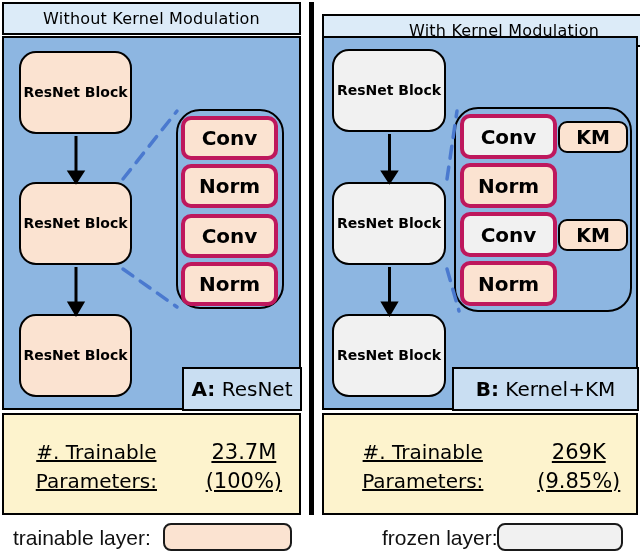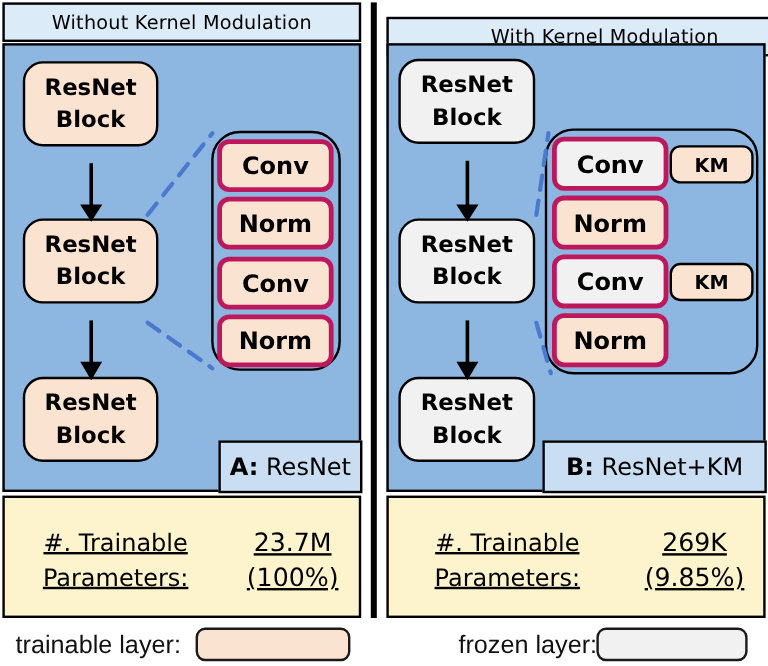--- a/index.html
+++ b/index.html
@@ -24,40 +24,40 @@
   .note{
     position:absolute;top:413px;height:102px;border:2.5px solid #000;
     background:var(--note-yellow,#fdf3cd);
     display:flex;flex-direction:row;align-items:center;
     padding-top:6px;font-size:20px;line-height:29px;text-align:center;z-index:1;text-decoration:underline;
   }
   .divider{position:absolute;left:309px;top:2px;width:5px;height:513px;background:#000;z-index:2;}
 
   
   .resblock{
-    position:absolute;width:113px;height:71px;border:2.5px solid #000;border-radius:17px;
+    position:absolute;width:113px;height:83px;border:2.5px solid #000;border-radius:17px;
     display:flex;align-items:center;justify-content:center;text-align:center;
-    font-weight:bold;font-size:19px;line-height:27px;z-index:4;
+    font-weight:bold;font-size:14px;line-height:27px;z-index:4;
   }
   .trainable{background:var(--trainable-fill,#fbe3d1);}
   .frozen{background:var(--frozen-fill,#f1f1f1);}
 
   
   .detail{
     position:absolute;border:2px solid #000;border-radius:24px;background:transparent;z-index:4;
   }
   .layer{
     position:absolute;border:4px solid #be185d;border-radius:10px;
     display:flex;align-items:center;justify-content:center;
     font-weight:bold;font-size:20px;z-index:5;
   }
   .km{
     position:absolute;border:2px solid #000;border-radius:9px;
     display:flex;align-items:center;justify-content:center;
-    font-weight:bold;font-size:16px;z-index:5;
+    font-weight:bold;font-size:19px;z-index:5;
     background:var(--trainable-fill,#fbe3d1);
   }
 
   
   .variant{
     position:absolute;border:2.5px solid #000;background:var(--label-blue,#c9def2);
     display:flex;align-items:center;justify-content:center;
     font-size:20px;z-index:6;white-space:pre;
   }
   .variant b{font-weight:bold;}
@@ -134,21 +134,21 @@
 
     <div class="detail" style="left:130px;top:69px;width:178px;height:205px;">
       <div class="layer frozen" style="left:4px;top:5px;width:97px;height:45px;">Conv</div>
       <div class="km" style="left:102px;top:12px;width:70px;height:32px;">KM</div>
       <div class="layer trainable" style="left:4px;top:54px;width:97px;height:45px;">Norm</div>
       <div class="layer frozen" style="left:4px;top:103px;width:97px;height:45px;">Conv</div>
       <div class="km" style="left:102px;top:110px;width:70px;height:32px;">KM</div>
       <div class="layer trainable" style="left:4px;top:152px;width:97px;height:45px;">Norm</div>
     </div>
 
-    <div class="variant" style="left:128px;right:-3px;top:329px;bottom:-3px;"><b>B:</b><span> ResNet+KM</span></div>
+    <div class="variant" style="left:128px;right:-3px;top:329px;bottom:-3px;"><b>B:</b><span> Kernel+KM</span></div>
   </section>
 
   <section class="note" style="left:322px;width:316px;">
     <span>#. Trainable Parameters:</span>
     <span class="l2">269K (9.85%)</span>
   </section>
 
   <span class="legend-label" style="left:13px;top:526px;">trainable layer:</span>
   <span class="swatch" style="left:163px;width:129px;background:var(--trainable-fill,#fbe3d1);"></span>
   <span class="legend-label" style="left:382px;top:526px;">frozen layer:</span>

